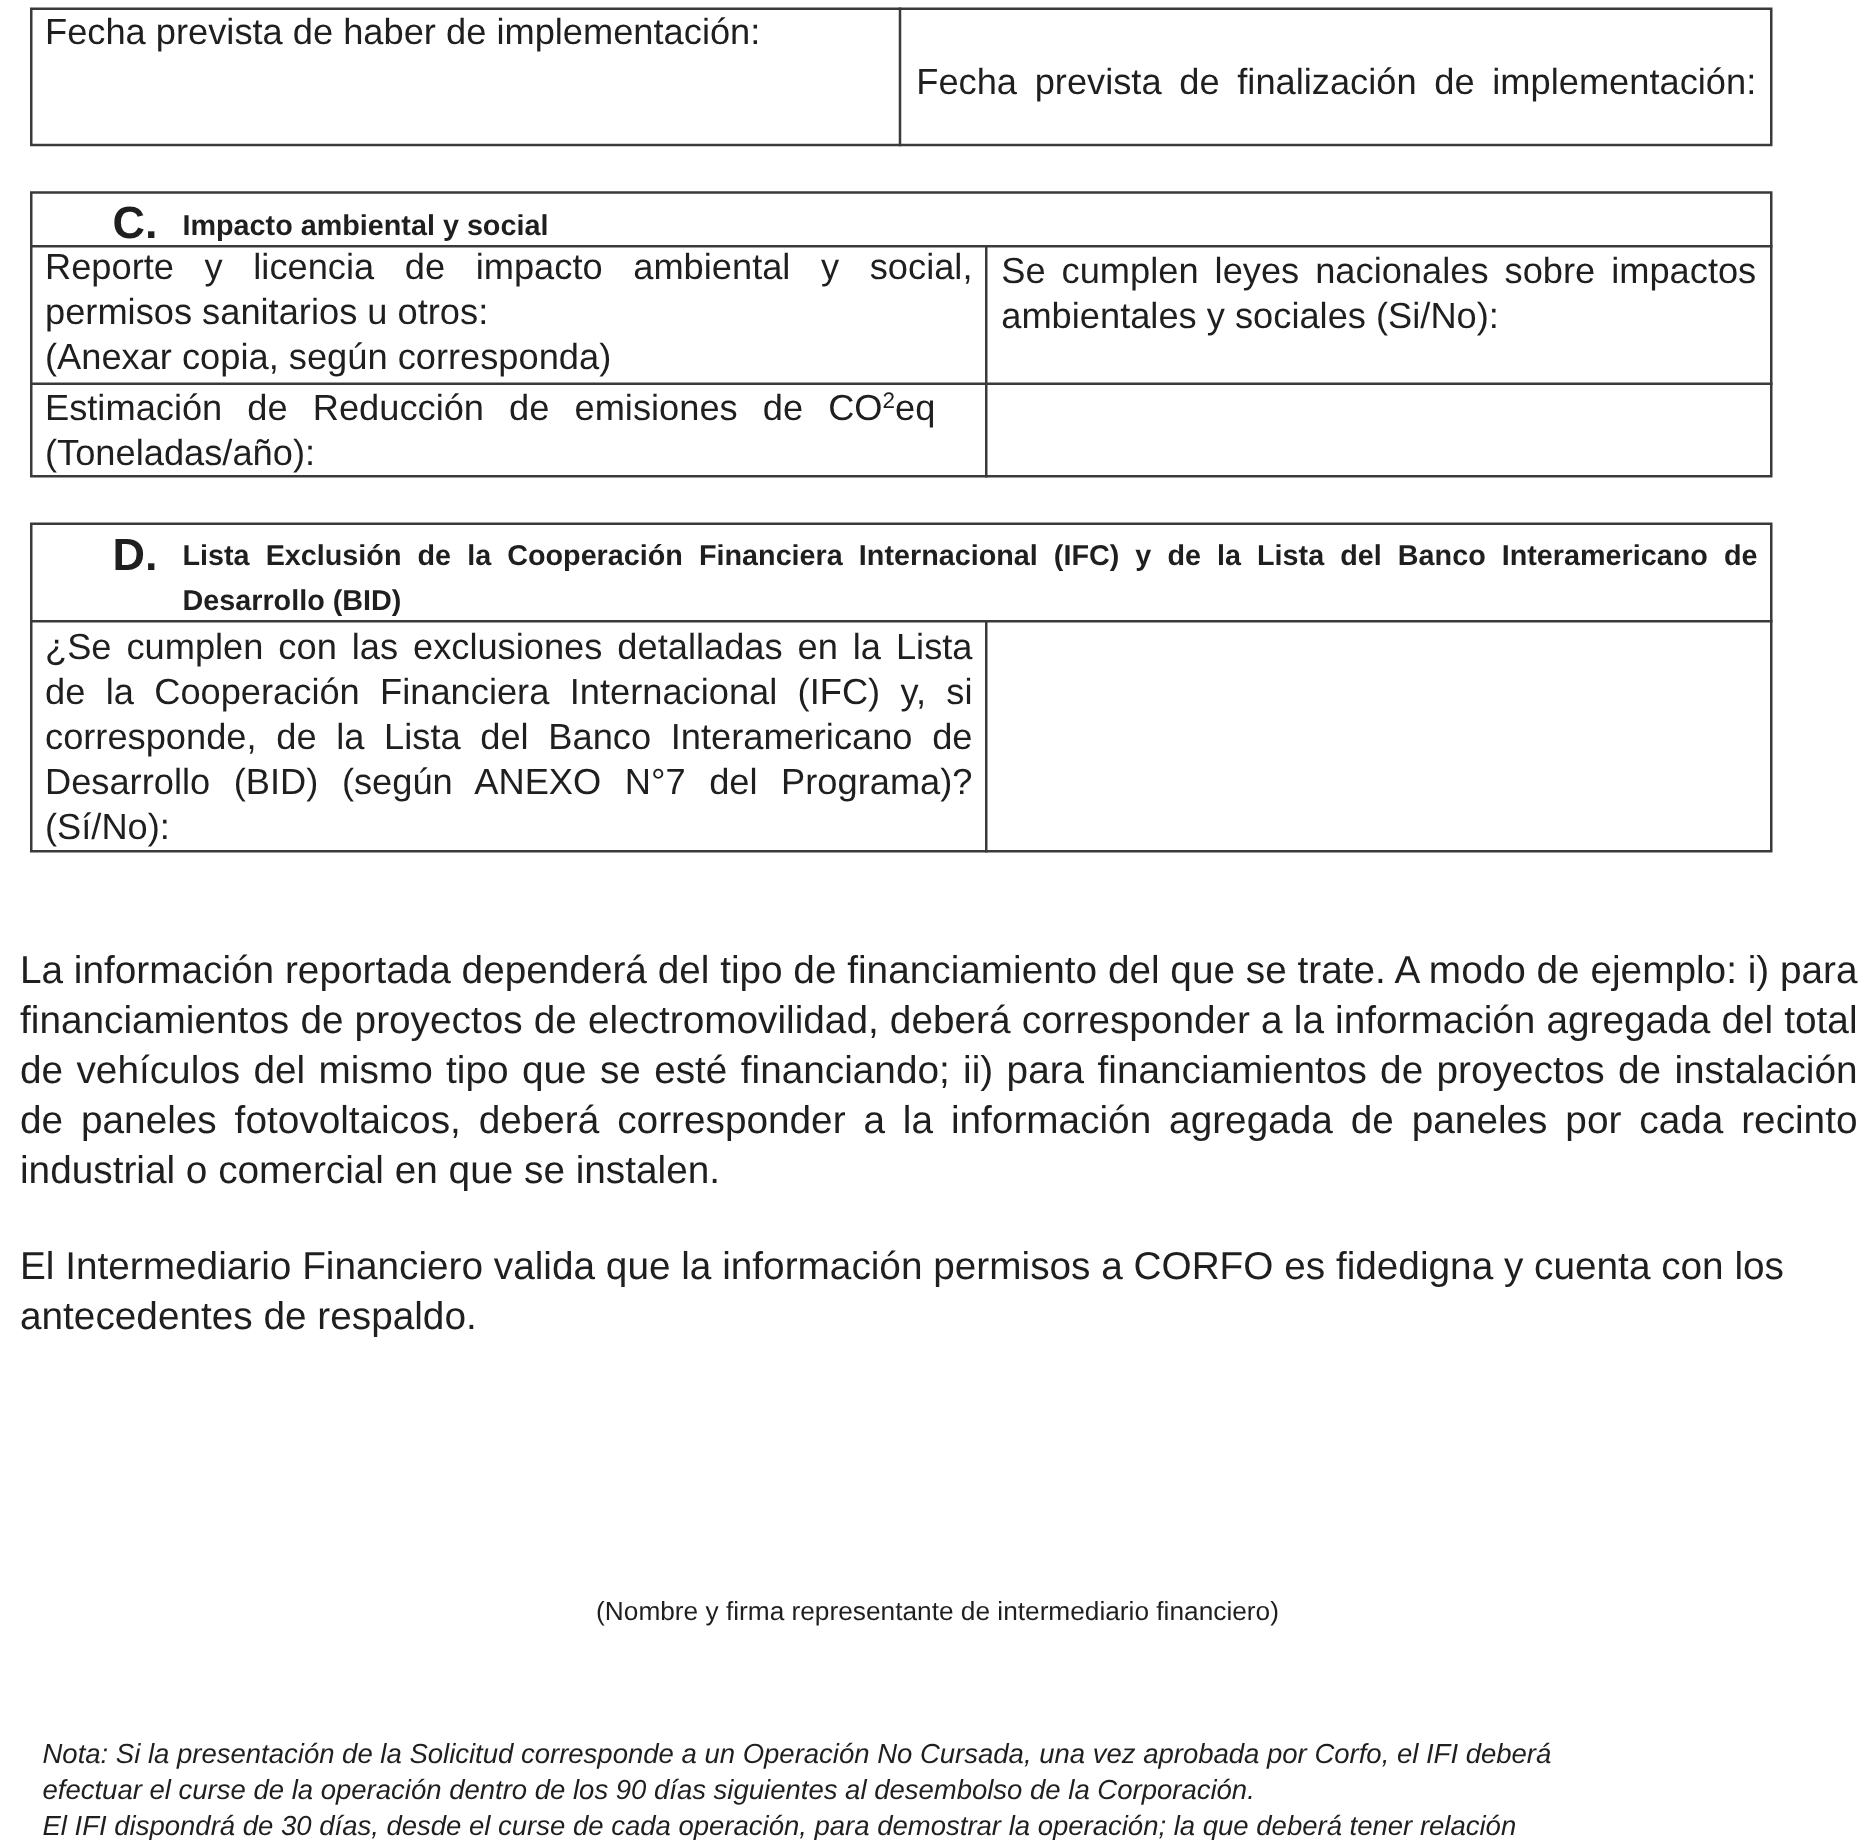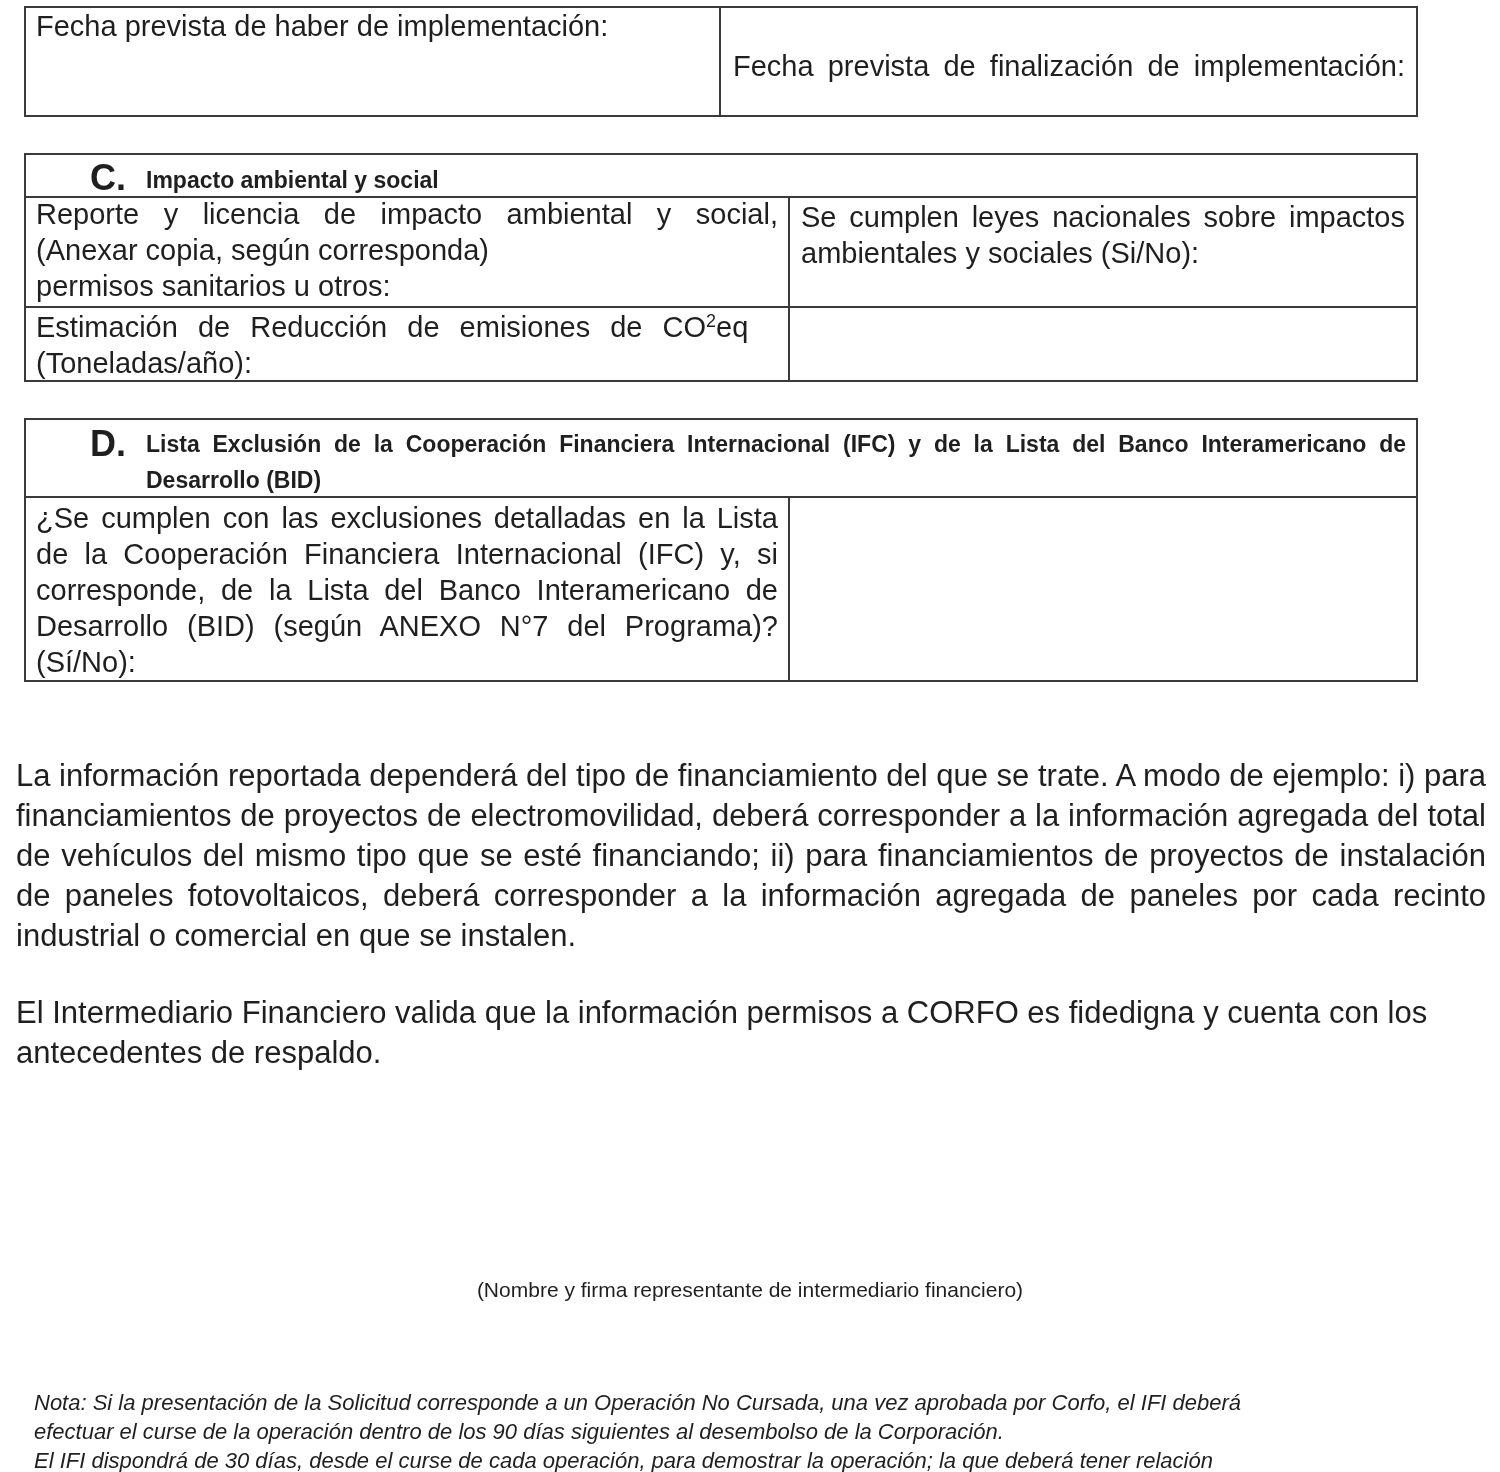--- a/index.html
+++ b/index.html
@@ -42,22 +42,22 @@
 
 <div class="box" style="left:24px; top:153px; width:1394px; height:229px;"></div>
 <div class="sec-letter" style="left:90px; top:158px;">C.</div>
 <div class="sec-title" style="left:146px; top:162px;">Impacto ambiental y social</div>
 <div class="hline" style="left:24px; top:196px; width:1394px;"></div>
 <div class="vline" style="left:788px; top:196px; height:186px;"></div>
 <div class="hline" style="left:24px; top:306px; width:1394px;"></div>
 
 <div class="cell" style="left:36px; top:196px; width:742px;">
   <div class="justify-full" style="text-align:justify; text-align-last:justify;">Reporte y licencia de impacto ambiental y social,</div>
+  <div>permisos sanitarios u otros:</div>
   <div>(Anexar copia, según corresponda)</div>
-  <div>permisos sanitarios u otros:</div>
 </div>
 <div class="cell" style="left:801px; top:199px; width:604px;">Se cumplen leyes nacionales sobre impactos ambientales y sociales (Si/No):</div>
 <div class="abs" style="left:790px; top:272px; width:626px; height:34px;"></div>
 
 <div class="cell" style="left:36px; top:309px; width:742px;">
   <div style="display:flex; justify-content:space-between;">
     <span style="word-spacing:12px;">Estimación de Reducción de emisiones de CO<sup>2</sup>eq</span>
   </div>
   <div>(Toneladas/año):</div>
 </div>

